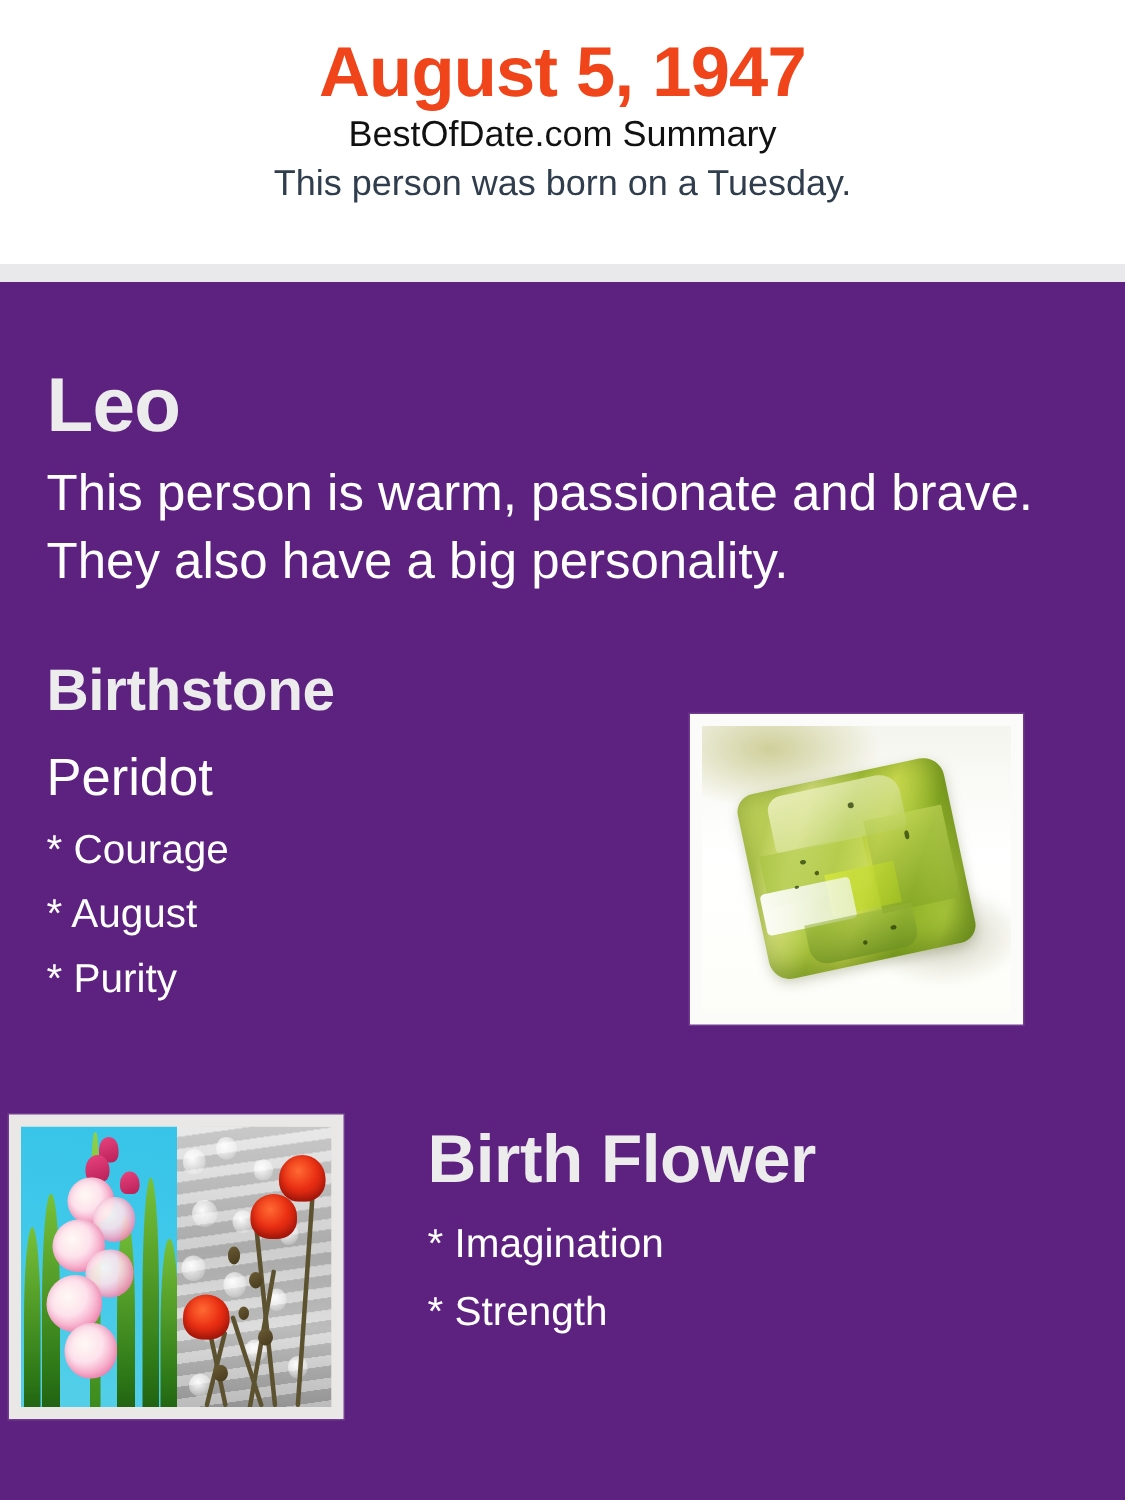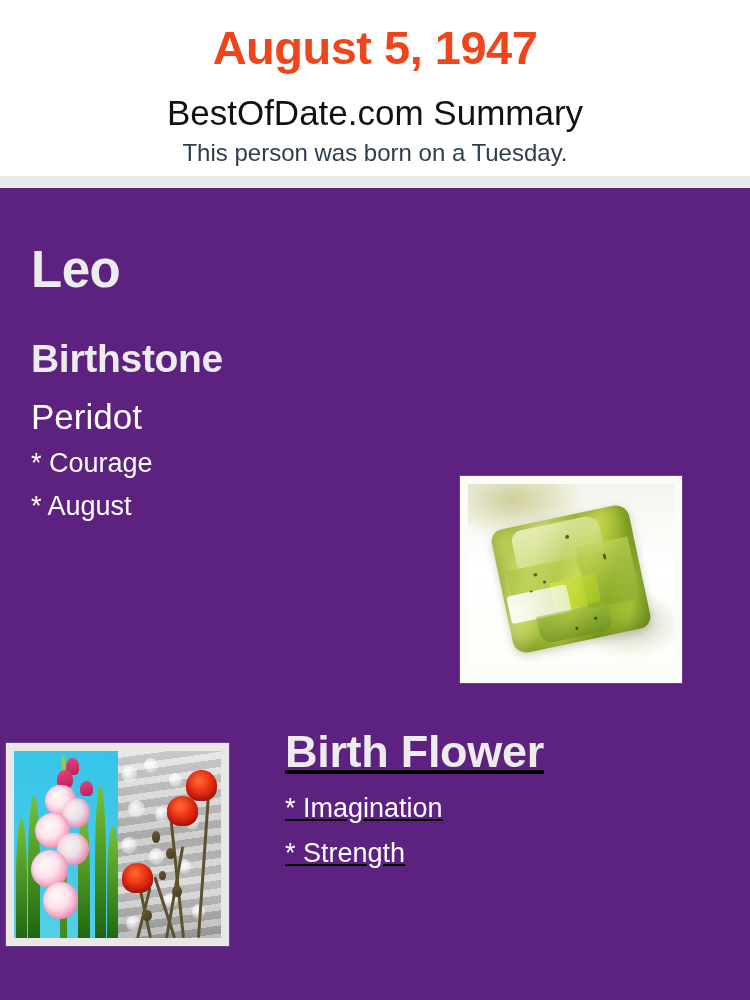--- a/index.html
+++ b/index.html
@@ -24,23 +24,23 @@
     padding-top:22px;
   }
   .header-date {
     font-size:47px;
     font-weight:bold;
     color:#f0441a;
     letter-spacing:-0.5px;
     line-height:1.1;
   }
   .header-site {
-    font-size:35px;
+    font-size:24px;
     color:#111111;
-    margin-top:19px;
+    margin-top:2px;
     line-height:1.15;
   }
   .header-born {
     font-size:24px;
     color:#2f3d4d;
     margin-top:6px;
     line-height:1.15;
   }
   .header-rule {
     width:750px; height:12px;
@@ -123,23 +123,22 @@
     top:555px;
     width:223px;
     height:203px;
     background:#e9e8e6;
   }
 
   
   .flower-block {
     position:absolute;
     left:285px;
-    top:540px;
+    top:561px;
     width:440px;
-    text-decoration:underline;
   }
   .flower-block .block-title { font-size:45px; }
   .flower-block .block-sub  { font-size:35px; margin-top:3px; }
   .flower-block .bullets { margin-top:20px; padding-left:0; }
   .flower-block .bullet { font-size:27px; margin-bottom:18px; }
 
   
   .gem-bg {
     position:absolute; inset:0;
     background:
@@ -281,28 +280,30 @@
     <div class="header-date">August 5, 1947</div>
     <div class="header-site">BestOfDate.com Summary</div>
     <div class="header-born">This person was born on a Tuesday.</div>
   </div>
   <div class="header-rule"></div>
 
   <div class="body-panel">
 
     <div>
       <div class="sign-name">Leo</div>
+      <div class="sign-desc">This person is warm, passionate and brave. They also have a big personality.</div>
     </div>
 
     <div class="stone-block">
       <div class="block-title">Birthstone</div>
       <div class="block-sub">Peridot</div>
       <div class="bullets">
         <div class="bullet">* Courage</div>
         <div class="bullet">* August</div>
+        <div class="bullet">* Purity</div>
       </div>
     </div>
 
     <div class="frame" id="gem-frame">
       <div class="frame-inner">
         <div class="gem-bg"></div>
         <div class="gem-shadow"></div>
         <div class="gem-body">
           <div class="gem-facet f-top"></div>
           <div class="gem-facet f-mid"></div>

